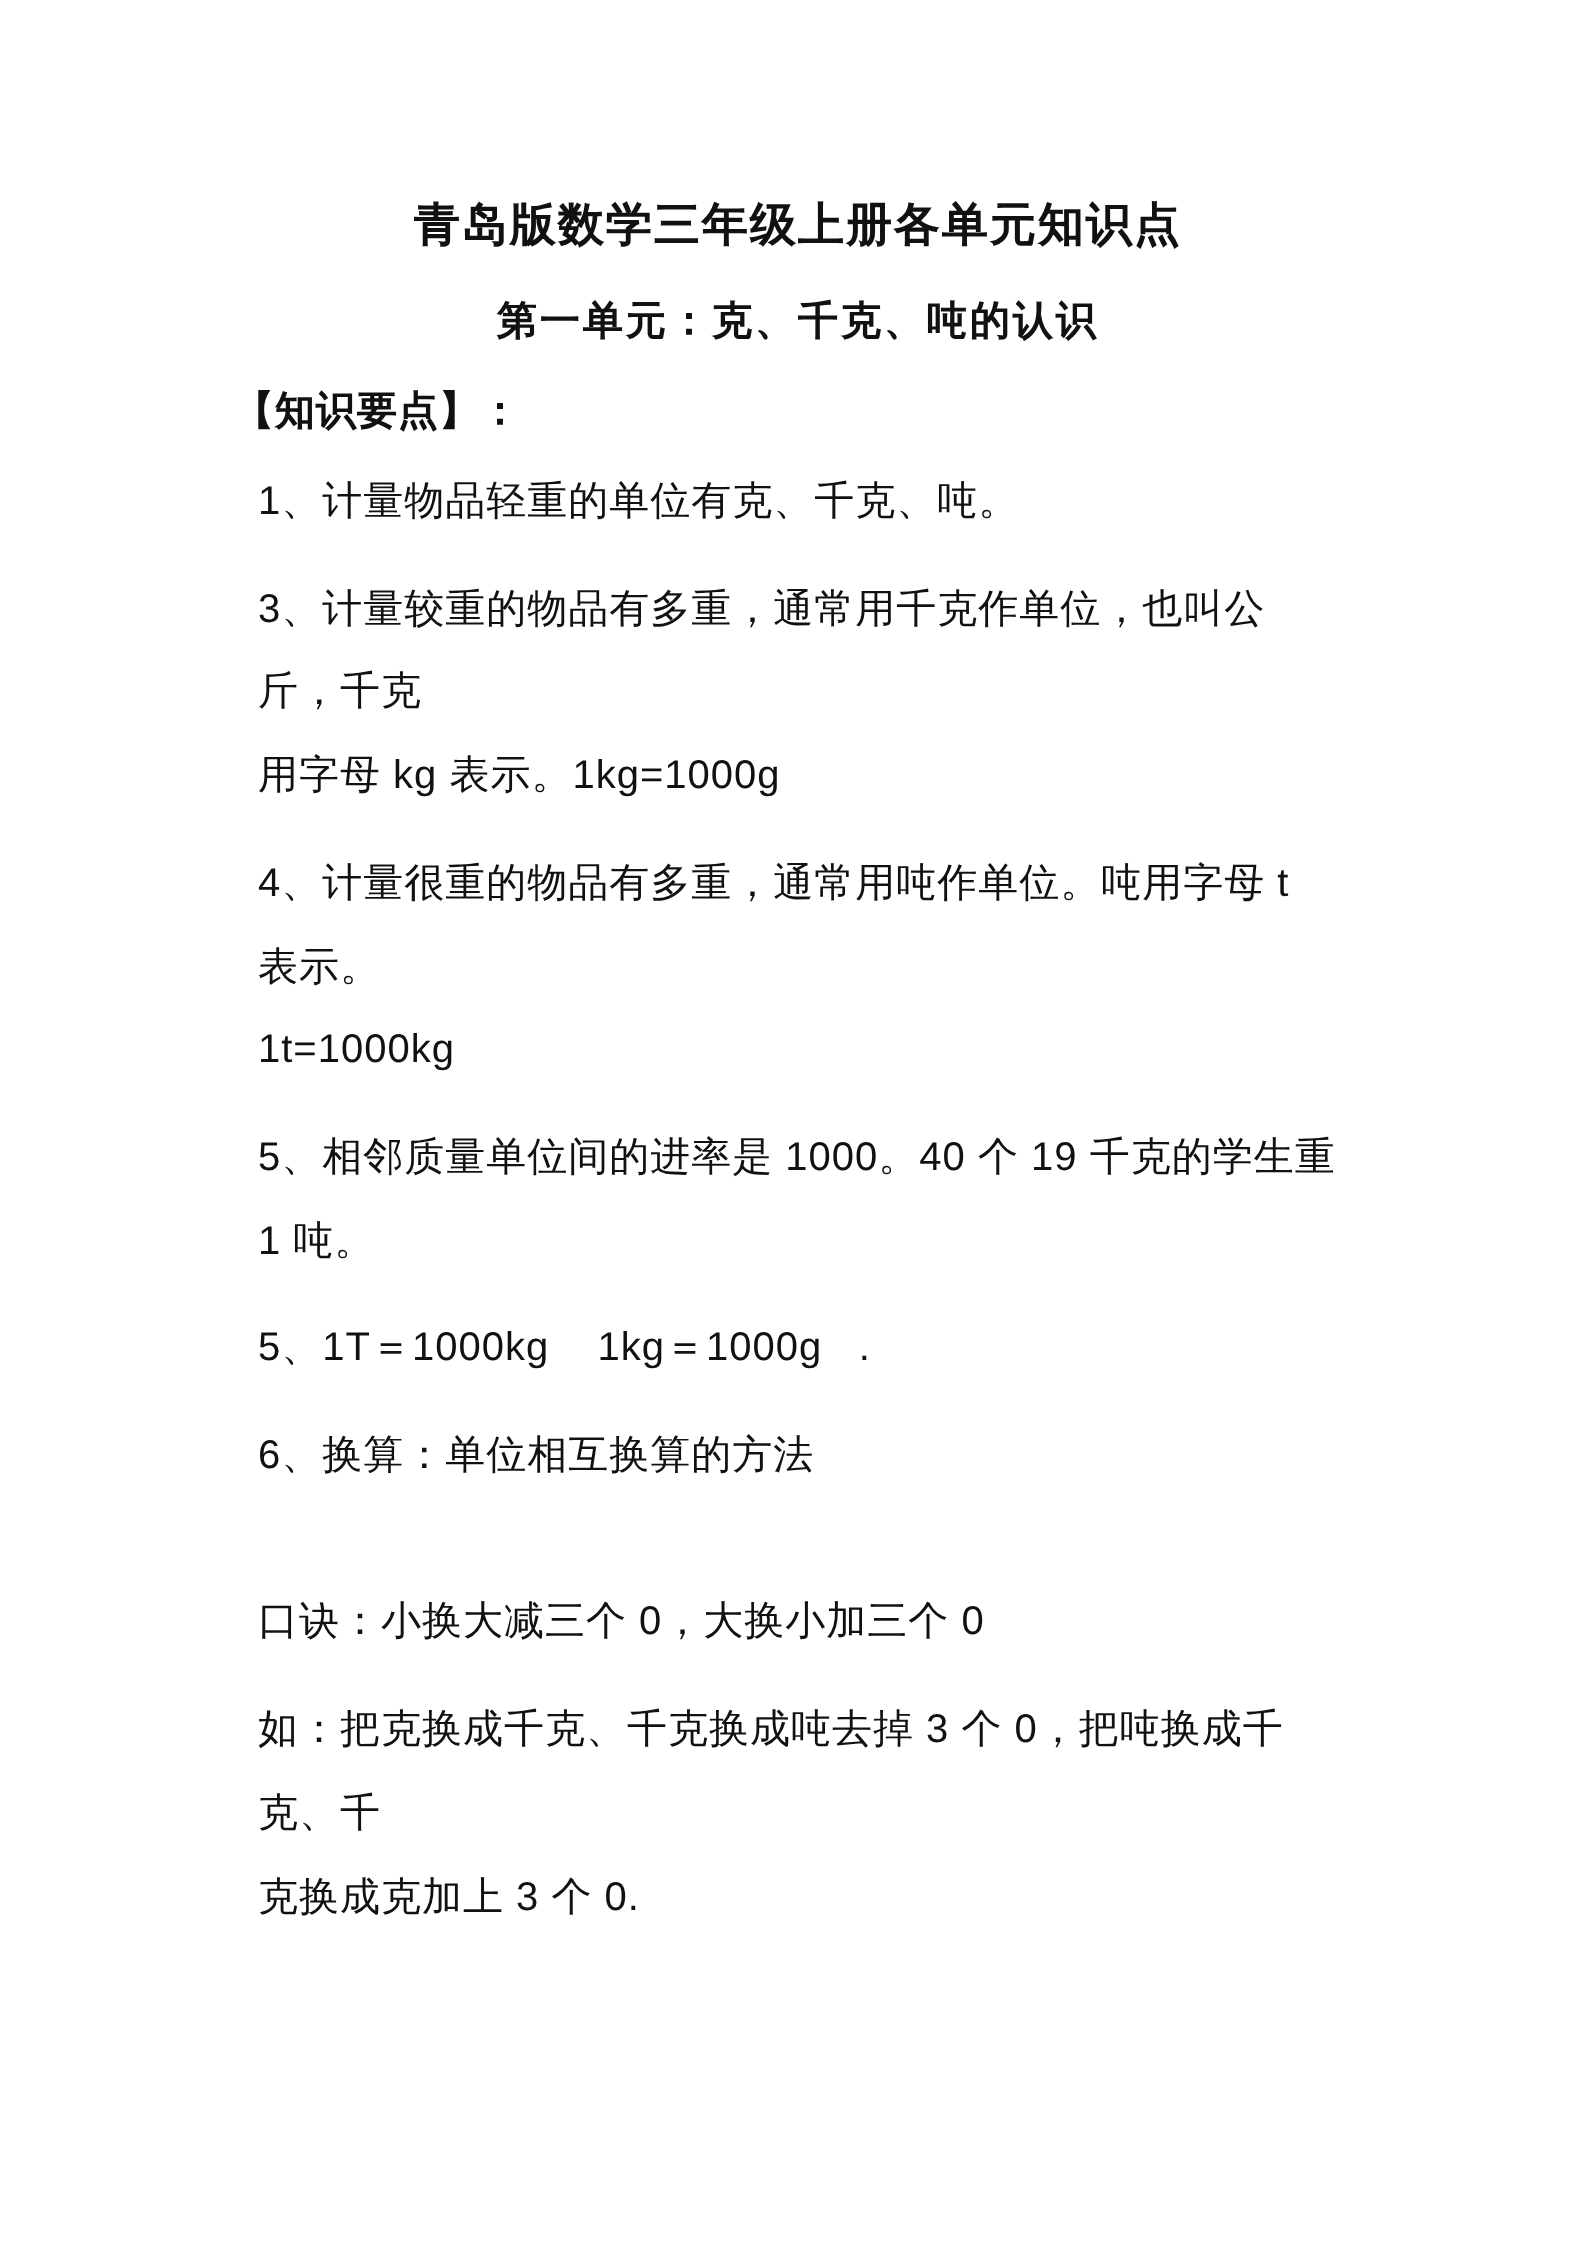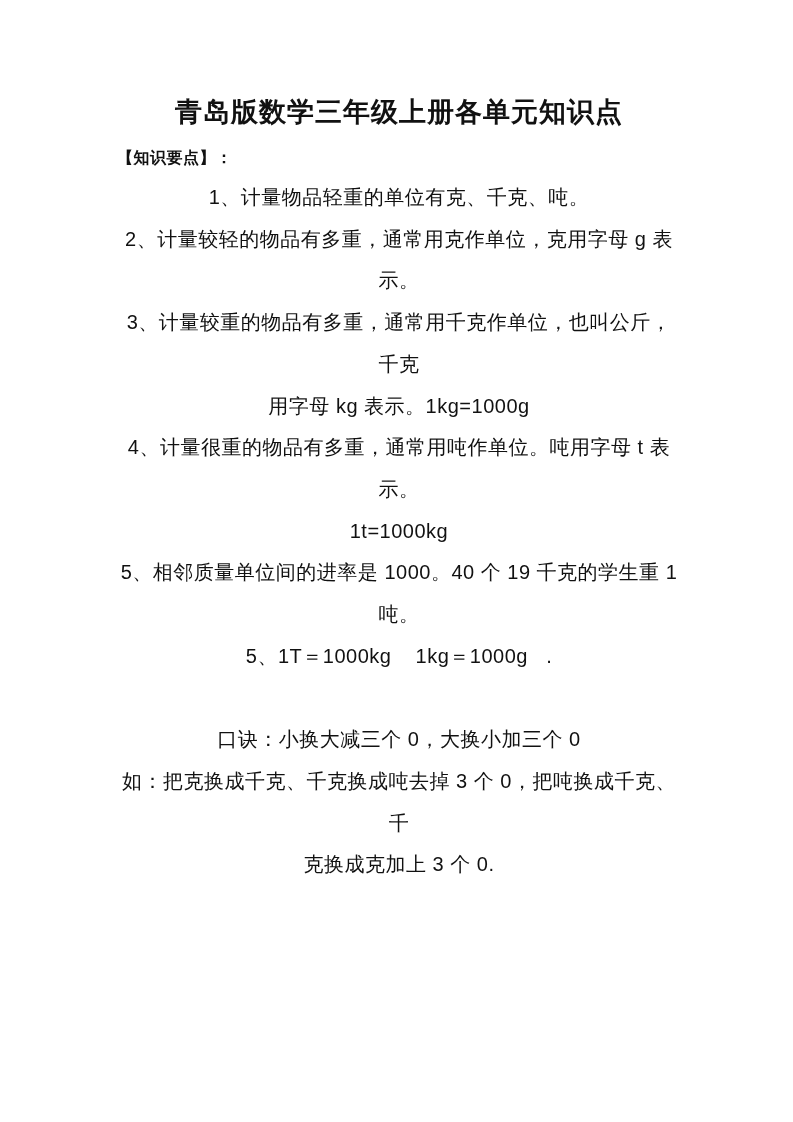--- a/index.html
+++ b/index.html
@@ -16,70 +16,70 @@
   }
   .page {
     box-sizing: border-box;
     width: 793px;
     height: 1122px;
     padding: 97px 112px 0 117px;
     background: #ffffff;
   }
   .doc-title {
     margin: 0;
-    font-size: 27px;
+    font-size: 23px;
     line-height: 30px;
     font-weight: bold;
     text-align: center;
     letter-spacing: 1px;
   }
   .doc-subtitle {
     margin: 20px 0 0 0;
     font-size: 20px;
     line-height: 28px;
     font-weight: bold;
     text-align: center;
     letter-spacing: 1.5px;
   }
   .section-label {
     margin-top: 18px;
-    font-size: 16px;
+    font-size: 20px;
     line-height: 26px;
     font-weight: bold;
     letter-spacing: 0.5px;
   }
   .paragraphs {
     margin-top: 6px;
   }
   .para {
-    margin: 0;
+    margin: 12px;
     font-size: 20px;
     line-height: 41.7px;
     letter-spacing: 0.5px;
     white-space: pre-wrap;
     word-break: break-all;
-    text-align: center;
   }
   .para.gap {
     margin-top: 41.7px;
   }
 </style>
 </head>
 <body>
 
 <div class="page">
   <h1 class="doc-title">青岛版数学三年级上册各单元知识点</h1>
+  <h2 class="doc-subtitle">第一单元：克、千克、吨的认识</h2>
   <div class="section-label">【知识要点】：</div>
   <div class="paragraphs">
     <p class="para">1、计量物品轻重的单位有克、千克、吨。</p>
-    <p class="para">2、计量较轻的物品有多重，通常用克作单位，克用字母 g 表示。</p>
     <p class="para">3、计量较重的物品有多重，通常用千克作单位，也叫公斤，千克
 用字母 kg 表示。1kg=1000g</p>
     <p class="para">4、计量很重的物品有多重，通常用吨作单位。吨用字母 t 表示。
 1t=1000kg</p>
     <p class="para">5、相邻质量单位间的进率是 1000。40 个 19 千克的学生重 1 吨。</p>
     <p class="para">5、1T＝1000kg    1kg＝1000g   .</p>
+    <p class="para">6、换算：单位相互换算的方法</p>
     <p class="para gap">口诀：小换大减三个 0，大换小加三个 0</p>
     <p class="para">如：把克换成千克、千克换成吨去掉 3 个 0，把吨换成千克、千
 克换成克加上 3 个 0.</p>
 
   </div>
 </div>
 
 </body></html>

